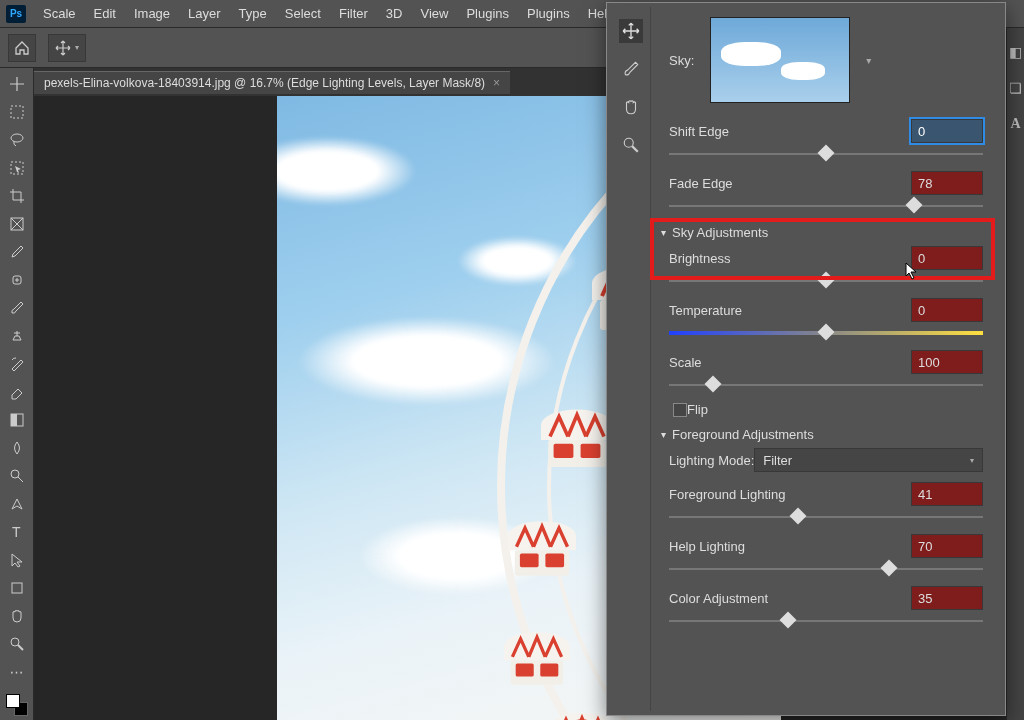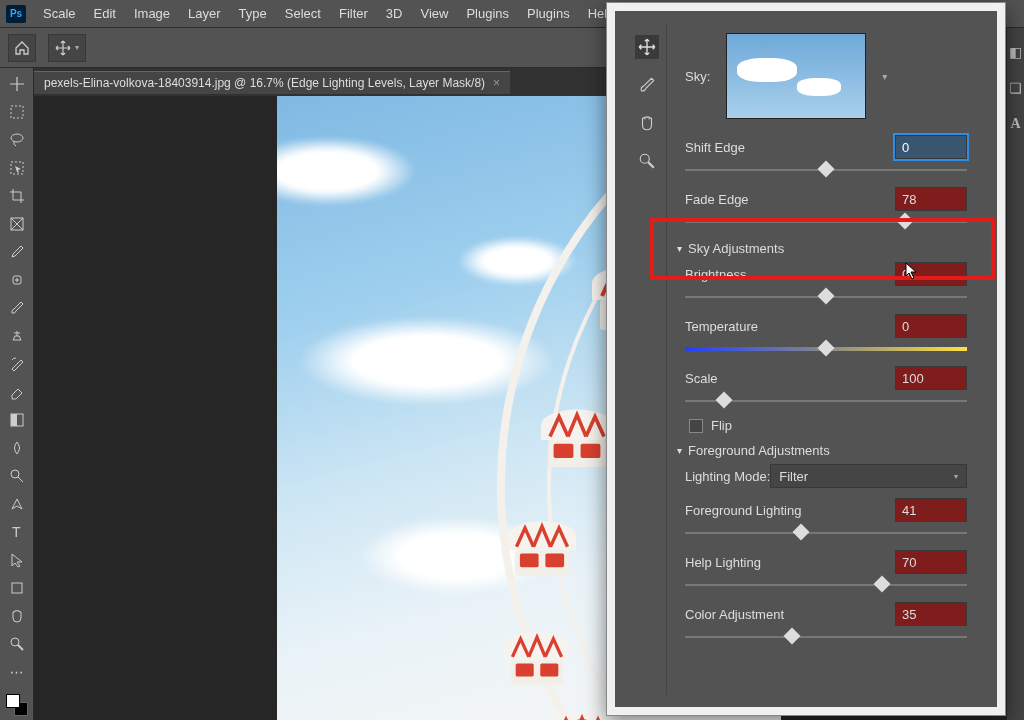--- a/index.html
+++ b/index.html
@@ -44,21 +44,21 @@
 .cabin .top svg{position:absolute;inset:0;}
 .cabin .body{width:64px;height:30px;background:#f2efe9;margin:auto;border-radius:3px;position:relative;}
 .cabin .body::before,.cabin .body::after{content:"";position:absolute;top:4px;width:22px;height:16px;background:#d9402f;border-radius:2px;}
 .cabin .body::before{left:6px;} .cabin .body::after{right:6px;}
 .cabin .num{position:absolute;top:8px;left:50%;transform:translateX(-50%);font-size:10px;color:#fff;background:#d9402f;border-radius:8px;padding:0 4px;}
 
 
 .dialog { position:absolute; top:2px; right:18px; width:400px; background:#f0f0f0; color:#222; border:1px solid #888; box-shadow:0 6px 20px rgba(0,0,0,0.5); height:714px; display:flex; flex-direction:column; }
 .dialog .titlebar { height:34px; background:#fff; display:flex; align-items:center; justify-content:space-between; padding:0 12px; font-size:13px; color:#333; border-bottom:1px solid #ccc; }
 .dialog .titlebar .xbtn { width:20px; text-align:center; font-size:14px; }
-.dialog .body { flex:1; background:#535353; color:#ddd; margin:8px; padding:12px; overflow:auto; }
+.dialog .body { flex:1; background:#535353; color:#ddd; margin:0; padding:4px; overflow:auto; }
 .dialog .body-inner{ display:flex; height:100%; }
 .dlg-tools { width:40px; display:flex; flex-direction:column; align-items:center; gap:14px; padding-top:12px; border-right:1px solid #444; }
 .dlg-tools .t { width:24px; height:24px; display:flex; align-items:center; justify-content:center; color:#ccc; }
 .dlg-tools .t.active{ background:#3a3a3a; }
 .dlg-content { flex:1; padding:10px 18px; font-size:13px; }
 
 .sky-row { display:flex; align-items:center; gap:16px; margin-bottom:16px; }
 .sky-thumb { width:140px; height:86px; background:linear-gradient(#6ea9d9,#a9cfeb); border:1px solid #222; position:relative; }
 .sky-thumb .sc{position:absolute;background:#fff;border-radius:40%;}
 .sky-thumb .sc1{width:60px;height:24px;top:24px;left:10px;}
@@ -70,21 +70,21 @@
 .ctrl-row .val { width:72px; height:24px; background:#7f1d1d; color:#ddd; border:1px solid #383838; padding:2px 6px; font-size:13px; }
 .ctrl-row .val.focus{ outline:2px solid #2e8be6; background:#3a5570; color:#fff; }
 .slider { height:18px; position:relative; margin-bottom:8px; }
 .slider .track{position:absolute;top:8px;left:0;right:0;height:2px;background:#777;}
 .slider .thumb{position:absolute;top:2px;width:12px;height:12px;background:#ddd;transform:translateX(-50%) rotate(45deg) ;}
 .slider.temp .track{background:linear-gradient(90deg,#2040ff,#888 50%,#ffe040);height:4px;top:7px;}
 
 .section-hdr{display:flex;align-items:center;gap:6px;margin:10px 0 6px -8px;font-size:13px;}
 .section-hdr .tw{font-size:10px;}
 
-.flip-row{display:flex;align-items:center;gap:8px;margin:8px 0 10px 4px;}
+.flip-row{display:flex;align-items:center;margin:8px 0 10px 4px;}
 .flip-row .cb{width:14px;height:14px;border:1px solid #888;background:#454545;}
 
 .mode-row{display:flex;align-items:center;margin:6px 0 10px 0;}
 .mode-row .sel{flex:1;height:24px;background:#454545;border:1px solid #383838;display:flex;align-items:center;justify-content:space-between;padding:0 8px;font-size:13px;}
 
 .highlight{position:absolute;border:4px solid #e31b1b;pointer-events:none;}
 .hl1{top:218px;left:650px;width:345px;height:62px;}
 
 .cursor-img{position:absolute;width:14px;height:18px;pointer-events:none;}
 .cursor-img svg{display:block;}

